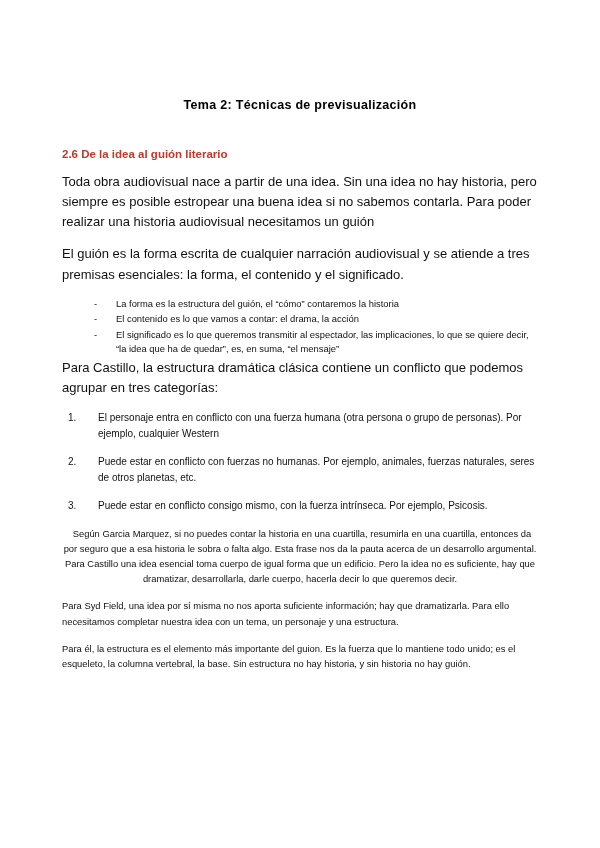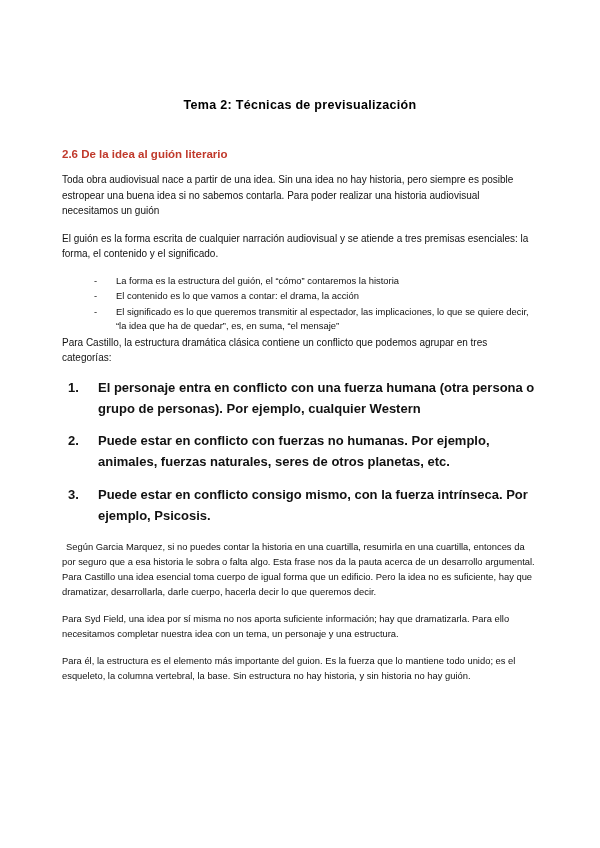--- a/index.html
+++ b/index.html
@@ -30,21 +30,21 @@
     margin: 0 0 36px 0;
     color: #000;
   }
   .section-heading {
     font-size: 11.5px;
     font-weight: bold;
     color: #c0392b;
     margin: 0 0 12px 0;
   }
   p.para {
-    font-size: 10px;
+    font-size: 13px;
     line-height: 1.55;
     margin: 0 0 12px 0;
     text-align: left;
     color: #111;
   }
   .dash-list {
     list-style: none;
     margin: 0 0 0 0;
     padding: 0 0 0 32px;
   }
@@ -62,43 +62,43 @@
     left: 0;
     top: 0;
   }
   .num-list {
     list-style: none;
     margin: 0 0 10px 0;
     padding: 0 0 0 6px;
     counter-reset: numitem;
   }
   .num-list li {
-    font-size: 13px;
+    font-size: 10px;
     line-height: 1.6;
     margin: 0 0 12px 0;
     position: relative;
     padding-left: 30px;
     color: #111;
-    font-weight: bold;
   }
   .num-list li::before {
     counter-increment: numitem;
     content: counter(numitem) ".";
     position: absolute;
     left: 0;
     top: 0;
   }
   .tail-para {
     font-size: 9.4px;
     line-height: 1.6;
     margin: 0 0 12px 0;
     color: #111;
   }
   .indent-first {
     text-indent: 4px;
+    text-align: center;
   }
 </style>
 </head>
 <body>
 
 <div class="page">
 
   <h1 class="doc-title">Tema 2:  Técnicas de previsualización</h1>
 
   <h2 class="section-heading">2.6 De la idea al guión literario</h2>

